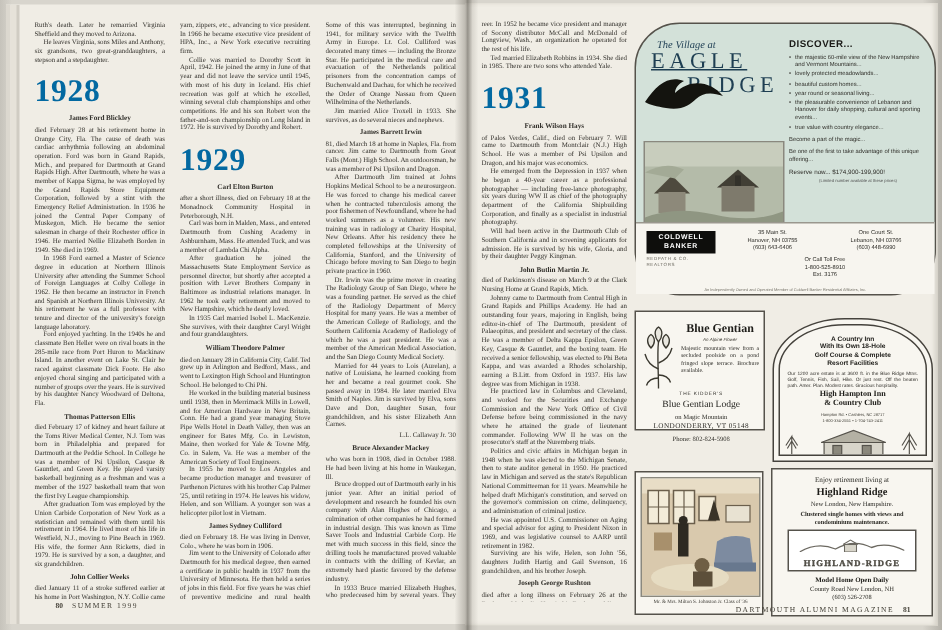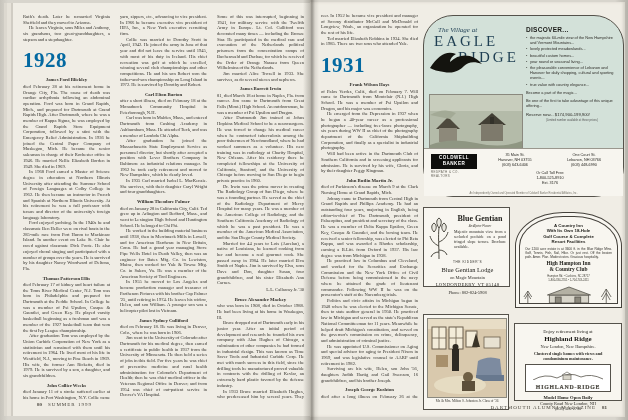--- a/index.html
+++ b/index.html
@@ -22,21 +22,21 @@
   .pfoot{position:absolute;font-size:5px;letter-spacing:1px;color:#454239;}
   .pfoot-left{left:24px;bottom:9px;}
   .pfoot-right{right:12px;bottom:7px;}
   .pfoot b{font-weight:bold;letter-spacing:0;margin:0 6px;}
   
   .ads{position:absolute;left:113px;top:11px;width:201px;height:398px;font-family:"Liberation Sans","DejaVu Sans",sans-serif;}
   .adbox{position:absolute;border:1px solid #55524b;background:#f7f5ef;box-sizing:border-box;}
   
   .eagle{left:0;top:2px;width:201px;height:182px;background:#d3e1d9;border-radius:30px;}
   .er-script{position:absolute;left:14px;top:10px;font-style:italic;font-family:"Liberation Serif",serif;font-size:7px;color:#27465a;}
-  .er-brand1{position:absolute;left:10px;top:17px;font-family:"Liberation Serif",serif;font-size:15px;letter-spacing:3px;color:#1e3e52;}
+  .er-brand1{position:absolute;left:10px;top:17px;font-family:"Liberation Serif",serif;font-size:15px;letter-spacing:3px;color:#1e3e52;text-decoration:underline;}
   .er-brand2{position:absolute;left:34px;top:33px;font-family:"Liberation Serif",serif;font-size:15px;letter-spacing:3px;color:#1e3e52;}
   .er-eagle{position:absolute;left:2px;top:26px;}
   .er-photo{position:absolute;left:5px;top:78px;width:92px;height:58px;border:1px solid #8a887e;}
   .er-right{position:absolute;left:102px;top:10px;width:92px;}
   .er-head{font-weight:bold;font-size:6.5px;color:#1b1b18;margin-bottom:3px;letter-spacing:.3px;}
   .bullet{font-size:3.9px;line-height:1.25;color:#2e2d28;margin-bottom:1.5px;padding-left:4px;position:relative;}
   .bullet::before{content:"•";position:absolute;left:0;top:0;}
   .er-tag{font-size:3.9px;margin-top:3px;color:#2e2d28;}
   .er-res{font-size:4.2px;margin-top:4px;color:#2e2d28;}
   .er-resnote{font-size:2.8px;color:#555;text-align:center;margin-top:1px;}
@@ -65,21 +65,21 @@
   .hh-head{font-weight:bold;font-size:4.4px;line-height:1.2;margin-top:6px;white-space:pre-line;color:#1d1c18;}
   .hh-body{font-size:3.2px;line-height:1.25;margin:2.5px 5px 0;text-align:justify;color:#33312c;}
   .hh-name{font-weight:bold;font-size:5.4px;line-height:1.1;margin-top:2.5px;white-space:pre-line;font-family:"Liberation Serif",serif;color:#1d1c18;}
   .hh-addr{font-size:2.7px;margin-top:1.5px;color:#44423a;}
   .hh-art{position:absolute;left:0;bottom:0;width:100%;}
   
   .photoad{left:0;top:301px;width:86px;height:96px;background:#f8f6f0;}
   .pa-img{position:absolute;left:3px;top:3px;width:78px;height:78px;border:1px solid #8a887e;}
   .pa-cap{position:absolute;left:2px;top:84px;width:82px;font-family:"Liberation Serif",serif;font-size:3.4px;text-align:center;color:#3a3832;}
   
-  .highland{left:91px;top:310px;width:108px;height:78px;text-align:center;background:#f8f6f0;}
+  .highland{left:91px;top:299px;width:108px;height:99px;text-align:center;background:#f8f6f0;}
   .hr-l1{font-family:"Liberation Serif",serif;font-size:4.8px;margin-top:5px;color:#2a2924;}
   .hr-name{font-family:"Liberation Serif",serif;font-weight:bold;font-size:7px;margin-top:.5px;color:#1d1c18;}
   .hr-l2{font-family:"Liberation Serif",serif;font-size:4.4px;margin-top:1px;color:#2a2924;}
   .hr-l3{font-family:"Liberation Serif",serif;font-weight:bold;font-size:4.2px;line-height:1.25;margin:2px 6px 0;color:#2a2924;}
   .hr-logo{margin:3px auto 0;width:84px;border:1px solid #55524b;padding:1px 0;background:#fff;}
   .hr-logotext{font-size:5.8px;letter-spacing:.8px;color:#55524b;font-family:"Liberation Serif",serif;font-weight:bold;-webkit-text-stroke:.2px #3a382f;}
   .hr-l4{font-family:"Liberation Serif",serif;font-weight:bold;font-size:4.6px;margin-top:2.5px;color:#1d1c18;}
   .hr-l5{font-family:"Liberation Serif",serif;font-size:4.4px;margin-top:1px;color:#2a2924;}
   .hr-phone{font-family:"Liberation Serif",serif;font-size:4.2px;margin-top:.5px;color:#2a2924;}
 </style>
@@ -102,20 +102,21 @@
           <div class="blk b-name">Thomas Patterson Ellis</div>
           <div class="blk b-cont">died February 17 of kidney and heart failure at the Toms River Medical Center, N.J. Tom was born in Philadelphia and prepared for Dartmouth at the Peddie School. In College he was a member of Psi Upsilon, Casque &amp; Gauntlet, and Green Key. He played varsity basketball beginning as a freshman and was a member of the 1927 basketball team that won the first Ivy League championship.</div>
           <div class="blk b-para">After graduation Tom was employed by the Union Carbide Corporation of New York as a statistician and remained with them until his retirement in 1964. He lived most of his life in Westfield, N.J., moving to Pine Beach in 1969. His wife, the former Ann Ricketts, died in 1979. He is survived by a son, a daughter, and six grandchildren.</div>
           <div class="blk b-name">John Collier Weeks</div>
           <div class="blk b-cont">died January 11 of a stroke suffered earlier at his home in Port Washington, N.Y. Collie came to Dartmouth from Amityville High in Seaford, Long Island, at an early age. He must have been the youngest member of our class as he was only 19 at graduation. After Dartmouth, where he majored in economics and joined Sigma Alpha Epsilon, he earned an LL.B. at Columbia Law in 1931 at the age of 22. First employed by the law firm of White and Case, he was with Cadwalader and Wickersham from 1933-39. He then became secretary of Coats and Clark, a leading manufacturer of thread,</div>
         </div>
       <div class="col">
 
       <div class="blk b-cont">yarn, zippers, etc., advancing to vice president. In 1966 he became executive vice president of HPA, Inc., a New York executive recruiting firm.</div>
           <div class="blk b-para">Collie was married to Dorothy Scott in April, 1942. He joined the army in June of that year and did not leave the service until 1945, with most of his duty in Iceland. His chief recreation was golf at which he excelled, winning several club championships and other competitions. He and his son Robert won the father-and-son championship on Long Island in 1972. He is survived by Dorothy and Robert.</div>
+          <div class="blk b-year">1929</div>
           <div class="blk b-name">Carl Elton Burton</div>
           <div class="blk b-cont">after a short illness, died on February 18 at the Monadnock Community Hospital in Peterborough, N.H.</div>
           <div class="blk b-para">Carl was born in Malden, Mass., and entered Dartmouth from Cushing Academy in Ashburnham, Mass. He attended Tuck, and was a member of Lambda Chi Alpha.</div>
           <div class="blk b-para">After graduation he joined the Massachusetts State Employment Service as personnel director, but shortly after accepted a position with Lever Brothers Company in Baltimore as industrial relations manager. In 1962 he took early retirement and moved to New Hampshire, which he dearly loved.</div>
           <div class="blk b-para">In 1935 Carl married Isobel L. MacKenzie. She survives, with their daughter Caryl Wright and four granddaughters.</div>
           <div class="blk b-name">William Theodore Palmer</div>
           <div class="blk b-cont">died on January 28 in California City, Calif. Ted grew up in Arlington and Bedford, Mass., and went to Lexington High School and Huntington School. He belonged to Chi Phi.</div>
           <div class="blk b-para">He worked in the building material business until 1938, then in Merrimack Mills in Lowell, and for American Hardware in New Britain, Conn. He had a grand year managing Stove Pipe Wells Hotel in Death Valley, then was an engineer for Bates Mfg. Co. in Lewiston, Maine, then worked for Yale &amp; Towne Mfg. Co. in Salem, Va. He was a member of the American Society of Tool Engineers.</div>
           <div class="blk b-para">In 1955 he moved to Los Angeles and became production manager and treasurer of Parthenon Pictures with his brother Cap Palmer '25, until retiring in 1974. He leaves his widow, Helen, and son William. A younger son was a helicopter pilot lost in Vietnam.</div>
           <div class="blk b-name">James Sydney Culliford</div>

